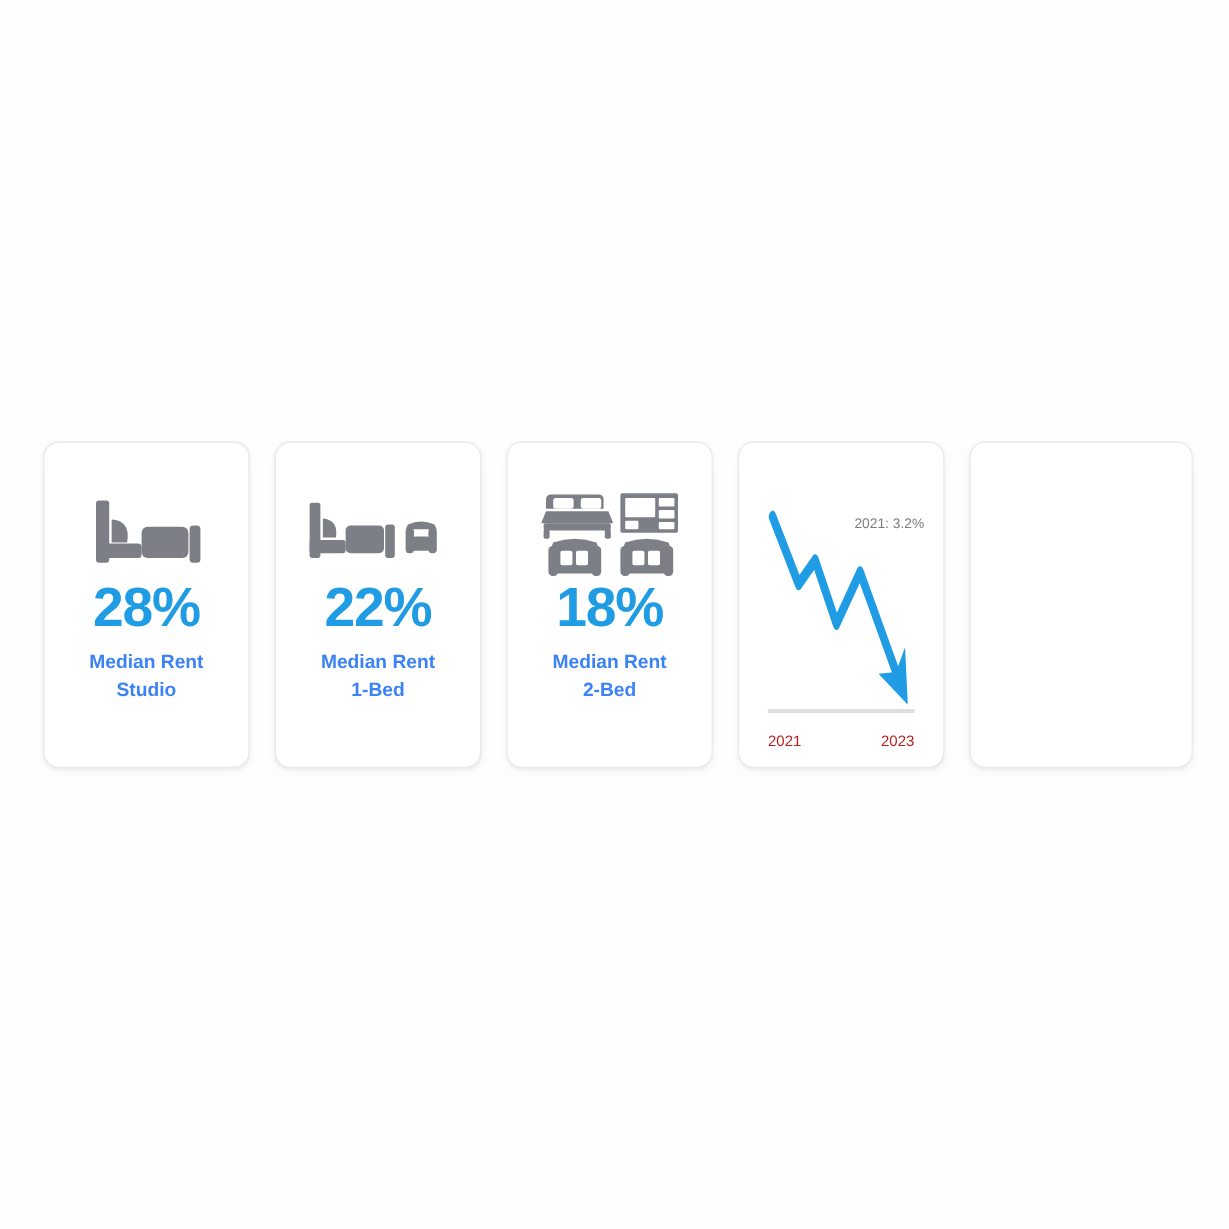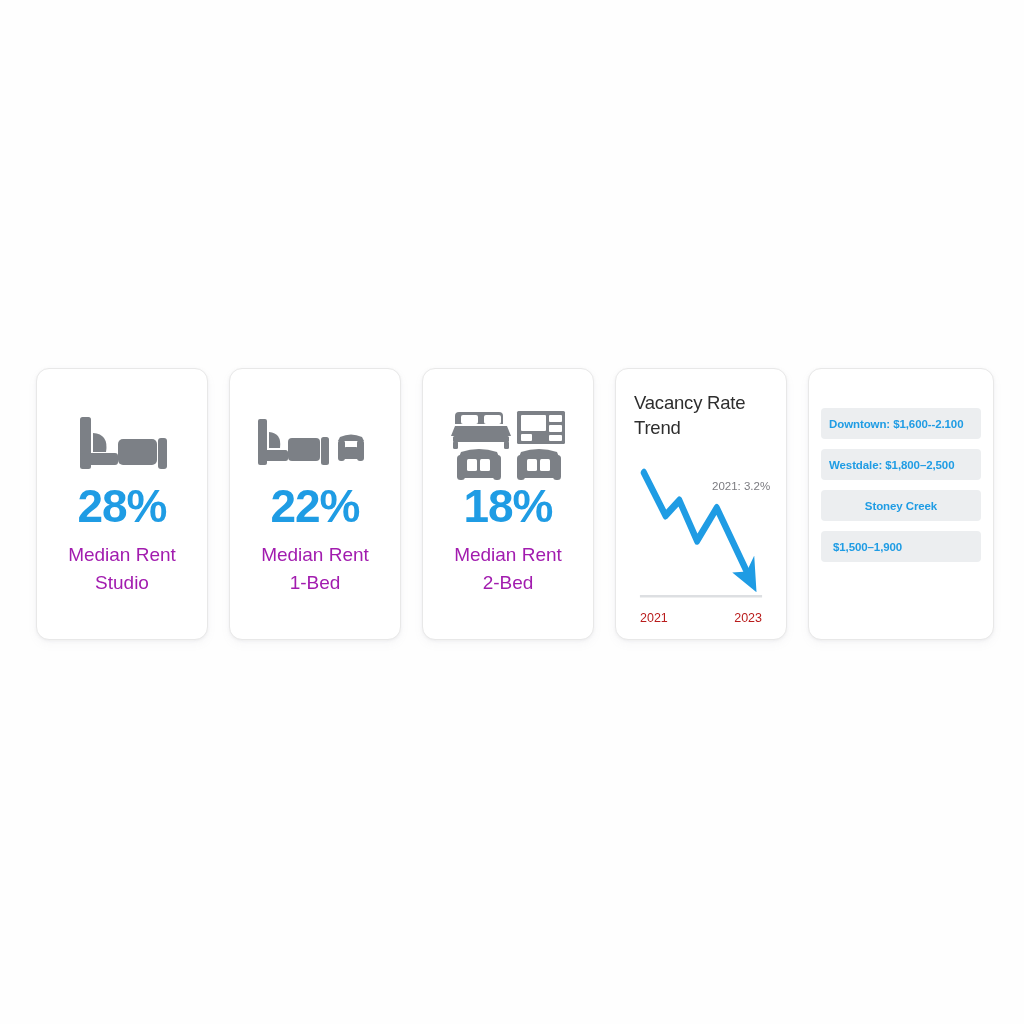--- a/index.html
+++ b/index.html
@@ -60,25 +60,25 @@
 
   .stat-value {
     font-size: 46px;
     font-weight: 700;
     color: #1f9ce4;
     letter-spacing: -1px;
     line-height: 1;
   }
   .stat-label {
     margin-top: 12px;
-    font-size: 19px;
-    color: #a21caf;
+    font-size: 16px;
+    color: #3b82f6;
     line-height: 1.45;
     text-align: center;
-    font-weight: 400;
+    font-weight: 700;
   }
 
   
   .chart-card {
     width: 172px;
     flex: 0 0 172px;
     padding: 22px 18px 14px 18px;
     display: flex;
     flex-direction: column;
   }
@@ -252,45 +252,35 @@
         </svg>
       </div>
       <div class="stat-value">18%</div>
       <div class="stat-label">
         <div>Median Rent</div>
         <div>2-Bed</div>
       </div>
     </div>
 
     <div class="card chart-card">
-      <div class="card-title">
-        <div>Vacancy Rate</div>
-        <div>Trend</div>
-      </div>
       <div class="chart-area">
         <svg viewBox="0 0 136 126" preserveAspectRatio="none" aria-hidden="true">
           <defs>
             <marker id="arrowhead" markerWidth="4.2" markerHeight="4.2" refX="1.6" refY="2.1" orient="auto">
               <path d="M0,0 L4.2,2.1 L0,4.2 L1.1,2.1 z" fill="#1f9ce4"></path>
             </marker>
           </defs>
           <polyline points="10,18 32,52 46,40 64,72 84,46 116,99" fill="none" stroke="#1f9ce4" stroke-width="6.2" stroke-linejoin="round" stroke-linecap="round" marker-end="url(#arrowhead)"></polyline>
           <line x1="6" y1="116" x2="130" y2="116" stroke="#dddfe2" stroke-width="2"></line>
         </svg>
         <div class="chart-annot">2021: 3.2%</div>
       </div>
       <div class="axis-ticks">
         <span class="axis-tick">2021</span>
         <span class="axis-tick">2023</span>
       </div>
     </div>
 
     <div class="card neigh-card">
-      <div class="price-list">
-        <div class="price-row left">Downtown: $1,600--2.100</div>
-        <div class="price-row left">Westdale: $1,800–2,500</div>
-        <div class="price-row center">Stoney Creek</div>
-        <div class="price-row left pad-left">$1,500–1,900</div>
-      </div>
     </div>
 
   </div>
 </div>
 
 </body></html>

